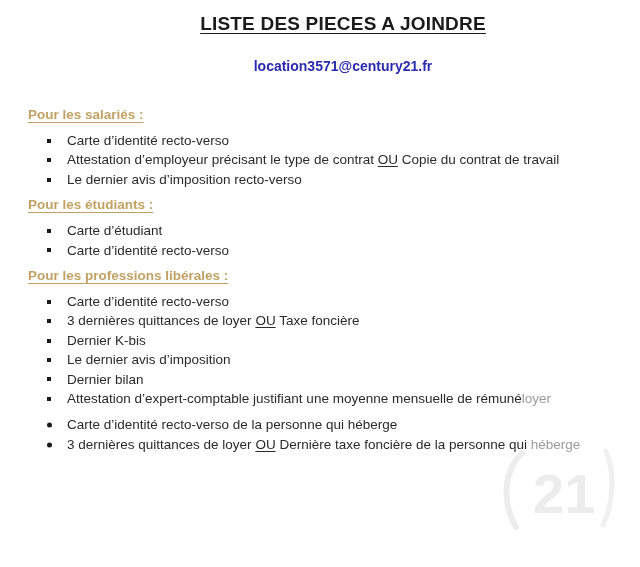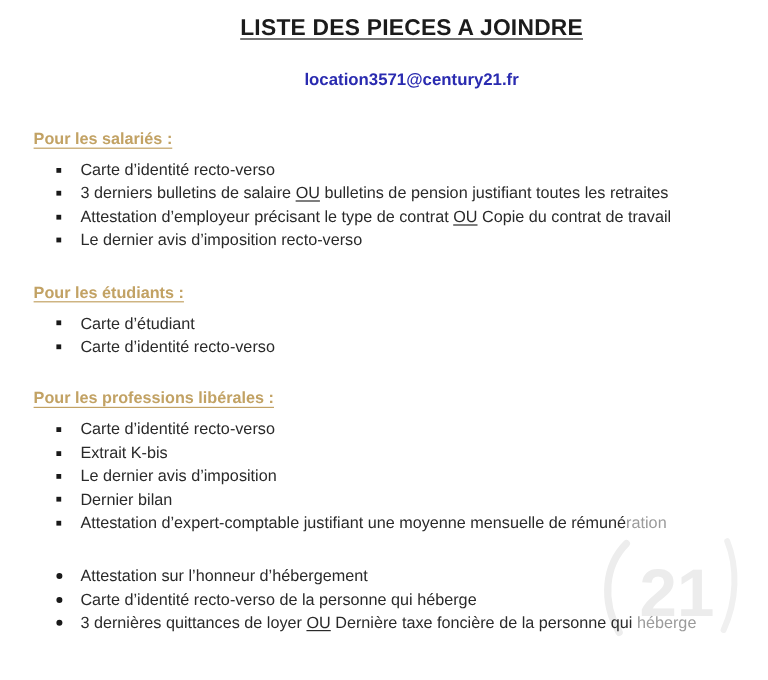--- a/index.html
+++ b/index.html
@@ -56,21 +56,21 @@
     text-underline-offset: 2px;
     cursor: pointer;
   }
   
   main.sections {
     position: relative;
     z-index: 1;
     padding-left: 28px;
     padding-right: 10px;
   }
-  .doc-section { margin-top: 25px; }
+  .doc-section { margin-top: 7px; }
   .doc-section:first-child { margin-top: 31px; }
   .sec-heading {
     margin: 0;
     font-size: 13.5px;
     line-height: 18px;
     font-weight: 700;
     color: #c2a264;
     text-decoration: underline;
     text-underline-offset: 3px;
   }
@@ -118,44 +118,43 @@
     <h1 class="doc-title">LISTE DES PIECES A JOINDRE</h1>
     <br>
     <a class="doc-email">location3571@century21.fr</a>
   </header>
 
   <main class="sections" id="sections">
       <section class="doc-section">
         <h2 class="sec-heading">Pour les salariés :</h2>
         <ul class="items">
           <li><span class="marker square"></span><span class="li-text"><span class="seg">Carte d’identité recto-verso</span></span></li>
-          <li><span class="marker square"></span><span class="li-text"><span class="seg">3 derniers bulletins de salaire </span><span class="seg u">OU</span><span class="seg"> bulletins de pension justifiant toutes les retraites</span></span></li>
           <li><span class="marker square"></span><span class="li-text"><span class="seg">Attestation d’employeur précisant le type de contrat </span><span class="seg u">OU</span><span class="seg"> Copie du contrat de travail</span></span></li>
           <li><span class="marker square"></span><span class="li-text"><span class="seg">Le dernier avis d’imposition recto-verso</span></span></li>
         </ul>
       </section>
       <section class="doc-section">
         <h2 class="sec-heading">Pour les étudiants :</h2>
         <ul class="items">
           <li><span class="marker square"></span><span class="li-text"><span class="seg">Carte d’étudiant</span></span></li>
           <li><span class="marker square"></span><span class="li-text"><span class="seg">Carte d’identité recto-verso</span></span></li>
         </ul>
       </section>
       <section class="doc-section">
         <h2 class="sec-heading">Pour les professions libérales :</h2>
         <ul class="items">
           <li><span class="marker square"></span><span class="li-text"><span class="seg">Carte d’identité recto-verso</span></span></li>
-          <li><span class="marker square"></span><span class="li-text"><span class="seg">Extrait K-bis</span></span></li>
+          <li><span class="marker square"></span><span class="li-text"><span class="seg">3 dernières quittances de loyer </span><span class="seg u">OU</span><span class="seg"> Taxe foncière</span></span></li>
+          <li><span class="marker square"></span><span class="li-text"><span class="seg">Dernier K-bis</span></span></li>
           <li><span class="marker square"></span><span class="li-text"><span class="seg">Le dernier avis d’imposition</span></span></li>
           <li><span class="marker square"></span><span class="li-text"><span class="seg">Dernier bilan</span></span></li>
-          <li><span class="marker square"></span><span class="li-text"><span class="seg">Attestation d’expert-comptable justifiant une moyenne mensuelle de rémuné</span><span class="seg muted">ration</span></span></li>
+          <li><span class="marker square"></span><span class="li-text"><span class="seg">Attestation d’expert-comptable justifiant une moyenne mensuelle de rémuné</span><span class="seg muted">loyer</span></span></li>
         </ul>
       </section>
       <section class="doc-section">
         <ul class="items">
-          <li><span class="marker disc"></span><span class="li-text"><span class="seg">Attestation sur l’honneur d’hébergement</span></span></li>
           <li><span class="marker disc"></span><span class="li-text"><span class="seg">Carte d’identité recto-verso de la personne qui héberge</span></span></li>
           <li><span class="marker disc"></span><span class="li-text"><span class="seg">3 dernières quittances de loyer </span><span class="seg u">OU</span><span class="seg"> Dernière taxe foncière de la personne qui </span><span class="seg muted">héberge</span></span></li>
         </ul>
       </section>
     </main>
 
 </div>
 
 </body></html>

